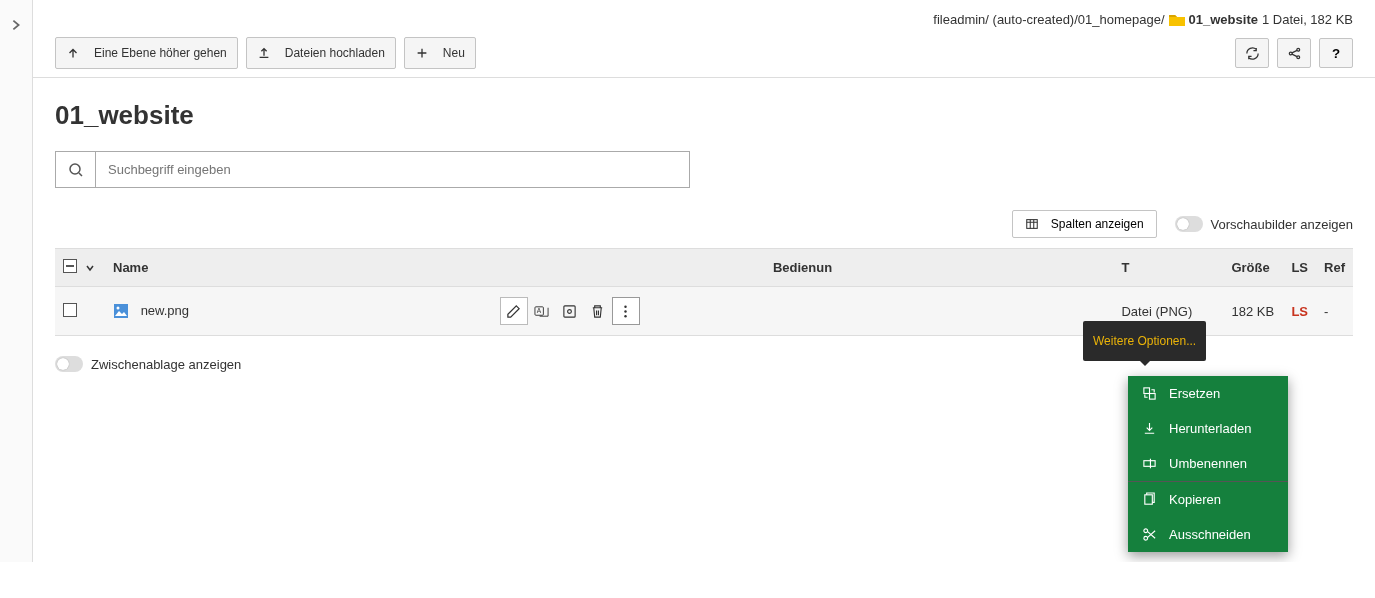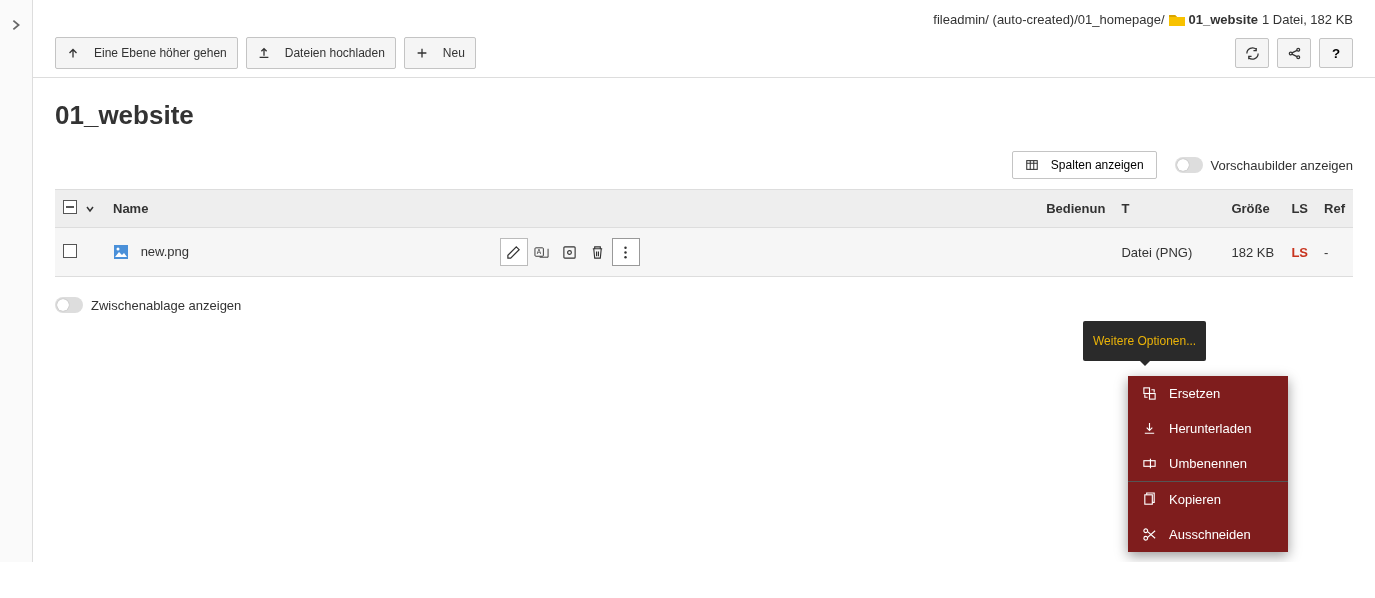--- a/index.html
+++ b/index.html
@@ -37,21 +37,21 @@
 .checkbox.header { border-width: 1.5px; }
 .chev { width: 10px; height: 10px; display:inline-block; margin-left: 4px; }
 .file-icon { width: 16px; height: 16px; display:inline-block; vertical-align: middle; margin-right: 8px; }
 .action-icons { display: flex; gap: 0; align-items: center; }
 .action-btn { width: 28px; height: 28px; display: flex; align-items: center; justify-content: center; border: 1px solid transparent; cursor: pointer; background: transparent; }
 .action-btn.boxed { border: 1px solid #bbb; background: #fff; }
 .action-btn svg { width: 15px; height: 15px; }
 .ls-red { color: #c8341f; font-weight: 700; }
 .tooltip { position: absolute; background: #2a2a2a; color: #eab308; font-size: 12px; padding: 13px 10px; border-radius: 2px; top: 243px; left: 1050px; white-space: nowrap; }
 .tooltip::after { content:""; position:absolute; bottom:-5px; left:50%; margin-left:-5px; border:5px solid transparent; border-top-color:#2a2a2a; border-bottom:none; }
-.dropdown { position: absolute; top: 298px; left: 1095px; width: 160px; background: #7f1d1d; color: #fff; font-size: 13px; box-shadow: 0 4px 12px rgba(0,0,0,.4); }
+.dropdown { position: absolute; top: 298px; left: 1095px; width: 160px; background: #15803d; color: #fff; font-size: 13px; box-shadow: 0 4px 12px rgba(0,0,0,.4); }
 .dropdown-item { display: flex; align-items: center; gap: 12px; padding: 10px 14px; cursor: pointer; }
 .dropdown-sep { border-top: 1px solid #555; }
 .dropdown-item svg { width: 15px; height: 15px; }
 .clipboard-row { margin-top: 20px; display: flex; align-items: center; gap: 8px; }
 .col-name { }
 .col-control { text-align: right; }
 .col-type, .col-size, .col-ls, .col-ref { text-align: left; white-space: nowrap; }
 </style>
 </head>
 <body>
@@ -114,20 +114,29 @@
           <span style="font-weight:700">?</span>
         </button>
       </div>
     </div>
 
     <div class="divider"></div>
 
     <div class="content">
       <h1 class="page-title">01_website</h1>
 
+      <div class="search-wrap">
+        <div class="search-icon-box">
+          <svg width="16" height="16" viewBox="0 0 16 16" fill="none" stroke="#555" stroke-width="1.5">
+              <circle cx="7" cy="7" r="5"></circle>
+              <path d="M11 11l3 3"></path>
+            </svg>
+        </div>
+        <input class="search-input" type="text" placeholder="Suchbegriff eingeben" style="">
+      </div>
 
       <div class="view-row">
         <button class="btn-outline">
           <svg viewBox="0 0 16 16" width="14" height="14" fill="none" stroke="#333" stroke-width="1.2">
               <rect x="2" y="3" width="12" height="10"></rect>
               <path d="M2 6h12M6 3v10M10 3v10"></path>
             </svg>
           <span>Spalten anzeigen</span>
         </button>
         <div class="toggle-wrap">
@@ -139,21 +148,21 @@
       <table class="file-table">
         <thead>
           <tr>
             <th class="th-check">
               <span class="checkbox header" style="position:relative;"><span style="position:absolute;top:5px;left:2px;width:8px;height:2px;background:#555;"></span></span>
               <span class="chev"><svg viewBox="0 0 10 10" fill="none" stroke="#333" stroke-width="1.5">
                     <path d="M2 3l3 4 3-4"></path>
                   </svg></span>
             </th>
             <th class="col-name">Name</th>
-            <th class="col-control" style="text-align:right">Bedienun</th>
+            <th class="col-control" style="text-align:center">Bedienun</th>
             <th class="col-type" style="width:110px">T</th>
             <th class="col-size" style="width:60px">Größe</th>
             <th class="col-ls" style="width:30px">LS</th>
             <th class="col-ref" style="width:34px">Ref</th>
           </tr>
         </thead>
         <tbody>
           <tr>
             <td><span class="checkbox"></span></td>
             <td>

